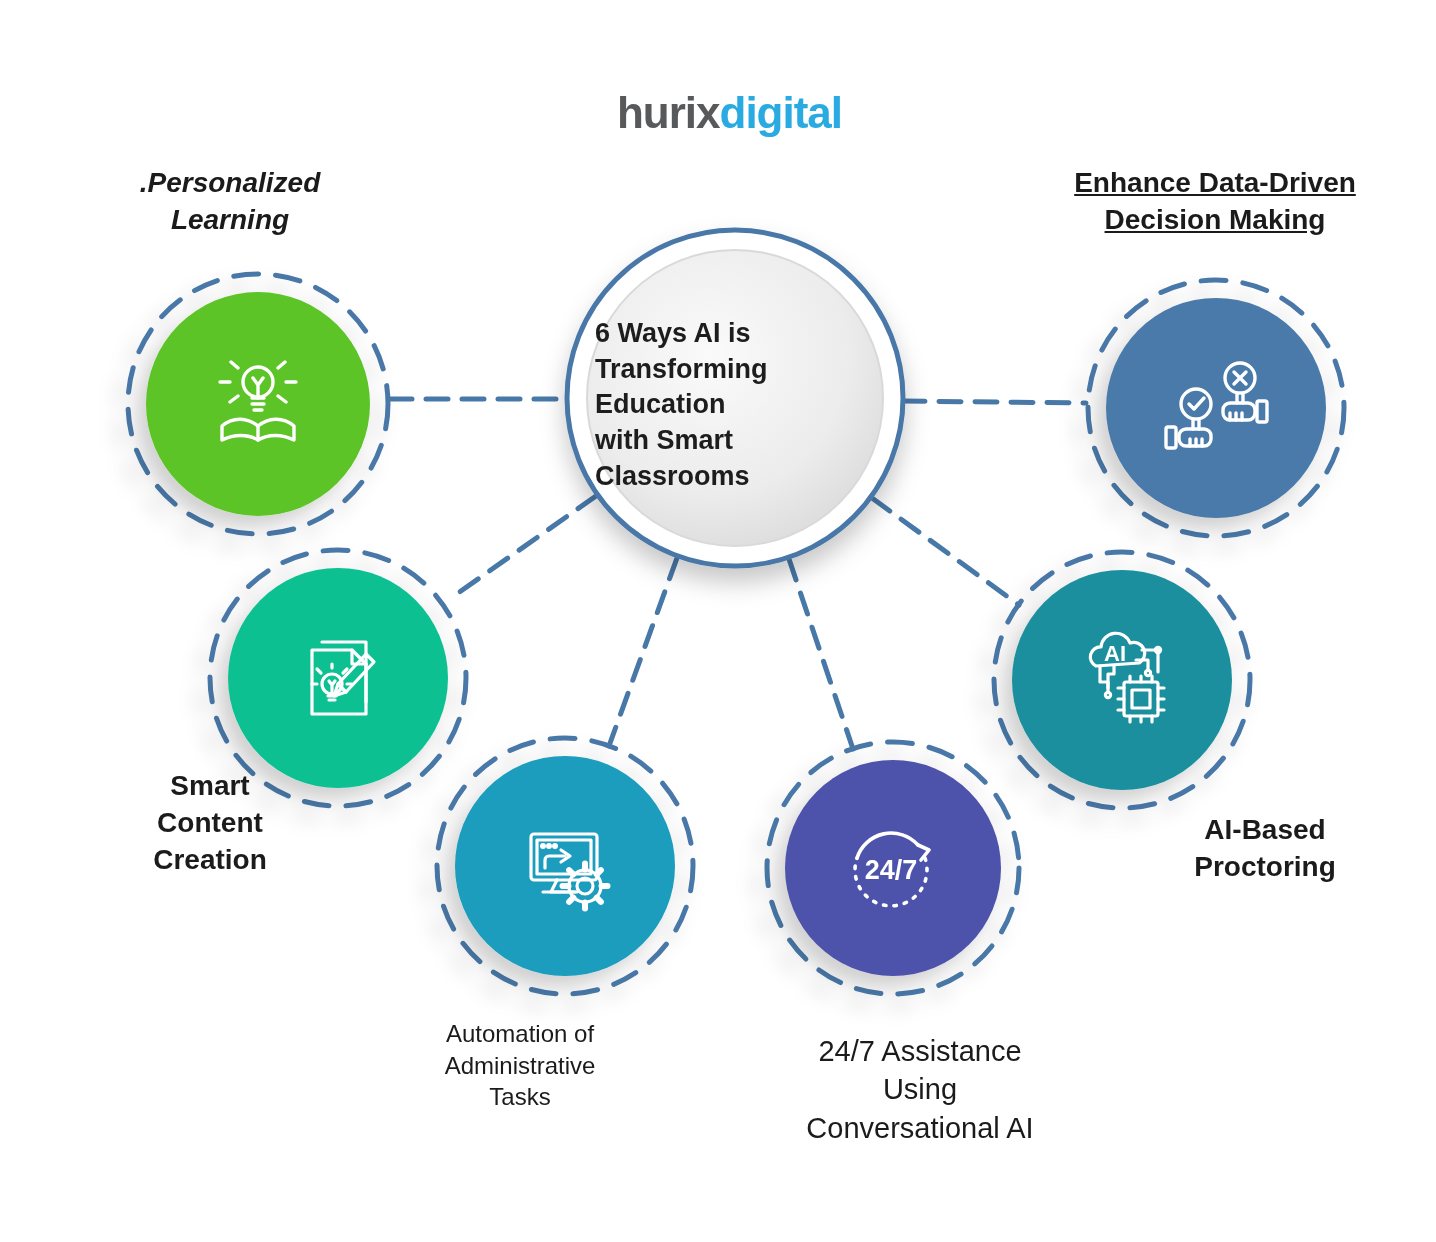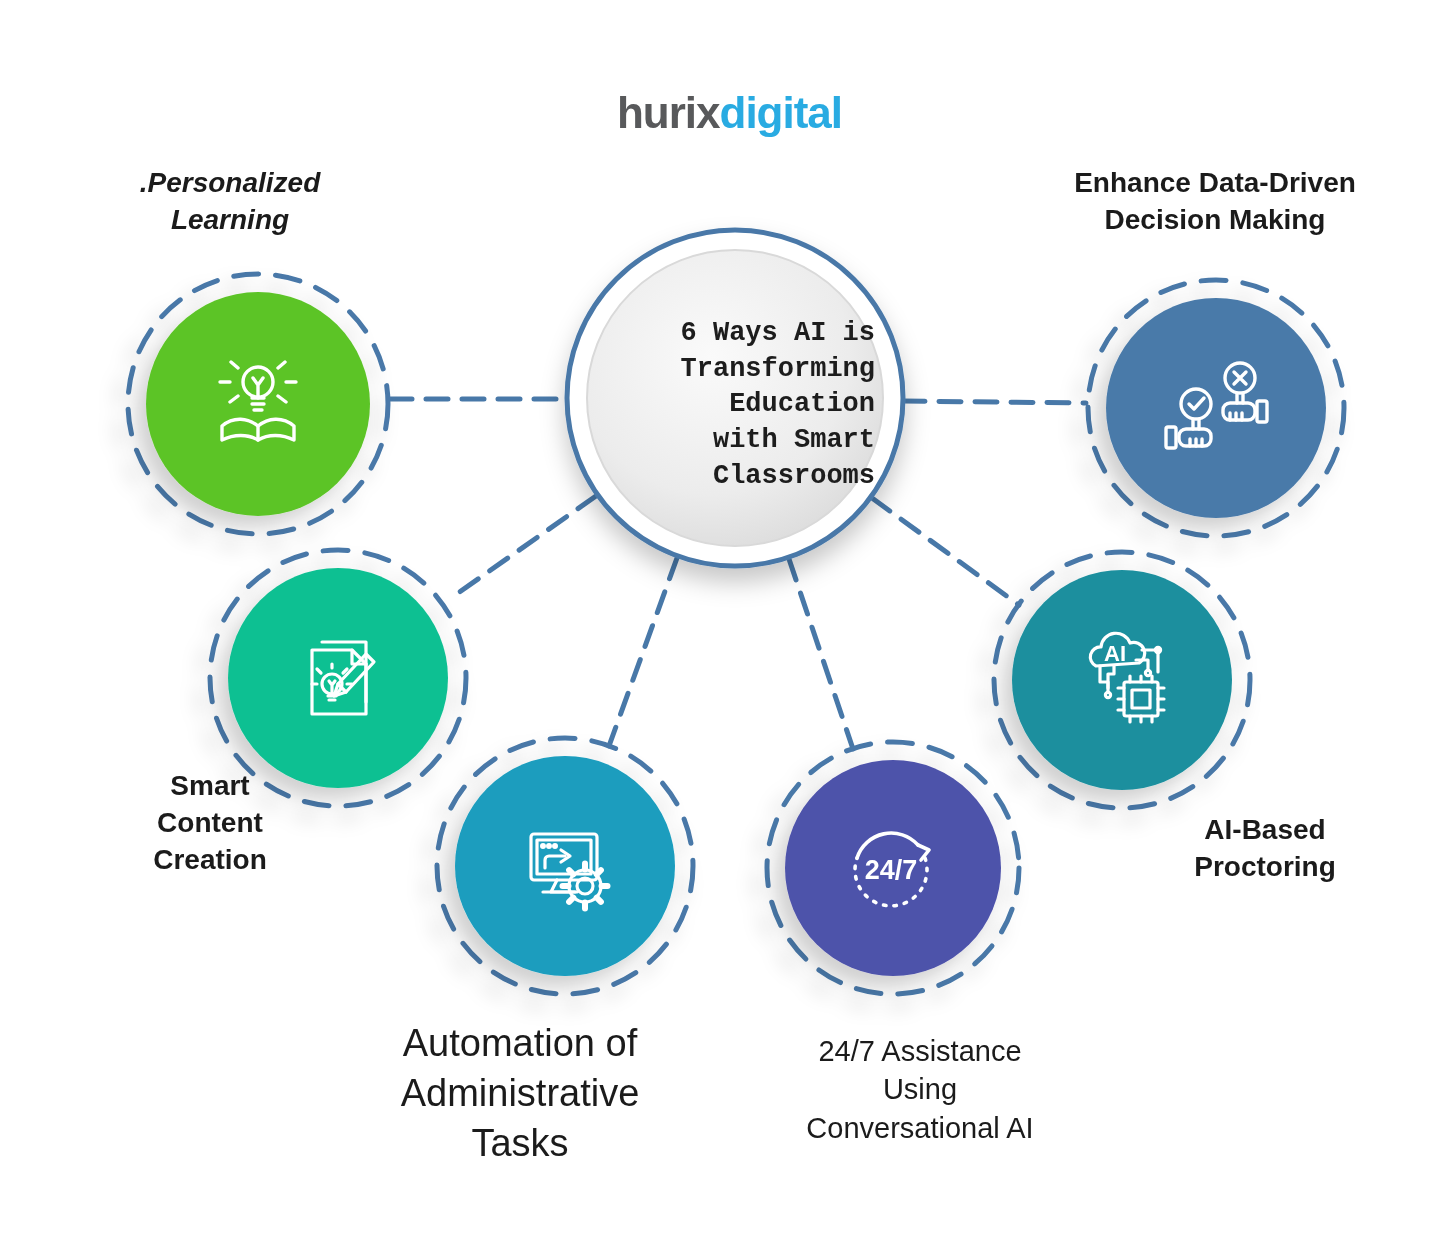--- a/index.html
+++ b/index.html
@@ -16,22 +16,22 @@
   .logo .blue{color:#29abe2;}
   .art{position:absolute;left:0;top:0;}
   .label{
     position:absolute;color:#1b1b1b;text-align:center;white-space:pre-line;
     font-size:28px;line-height:1.32;
   }
   .w600{font-weight:600;}
   .w400{font-weight:400;}
   .center-title{
     position:absolute;left:595px;top:316px;width:280px;
-    text-align:right;color:#1d1d1d;font-size:27px;font-weight:700;
-    line-height:1.32;white-space:pre-line;font-family:Liberation Mono, monospace;
+    text-align:left;color:#1d1d1d;font-size:27px;font-weight:700;
+    line-height:1.32;white-space:pre-line;
   }
   .icon-text{font-family:"Liberation Sans", sans-serif;font-weight:700;fill:#ffffff;}
 </style>
 </head>
 <body>
 
 <div class="canvas">
 
   <div class="logo">
     <span class="gray">hurix</span><span class="blue">digital</span>
@@ -181,26 +181,26 @@
   </svg>
 
   <div class="center-title">6 Ways AI is
 Transforming
 Education
 with Smart
 Classrooms</div>
 
   <div class="label w600" style="left:60px;top:165px;width:340px;font-style:italic;">.Personalized
 Learning</div>
-  <div class="label w600" style="left:1010px;top:165px;width:410px;">Enhance Data-Driven
+  <div class="label w600" style="left:1010px;top:165px;width:410px;text-decoration:underline;">Enhance Data-Driven
 Decision Making</div>
   <div class="label w600" style="left:80px;top:768px;width:260px;">Smart
 Content
 Creation</div>
-  <div class="label w400" style="left:350px;top:1018px;width:340px;font-size:38px;">Automation of
+  <div class="label w400" style="left:350px;top:1018px;width:340px;font-size:24px;">Automation of
 Administrative
 Tasks</div>
   <div class="label w400" style="left:710px;top:1032px;width:420px;font-size:29px;">24/7 Assistance
 Using
 Conversational AI</div>
   <div class="label w600" style="left:1100px;top:812px;width:330px;">AI-Based
 Proctoring</div>
 
 </div>
 

